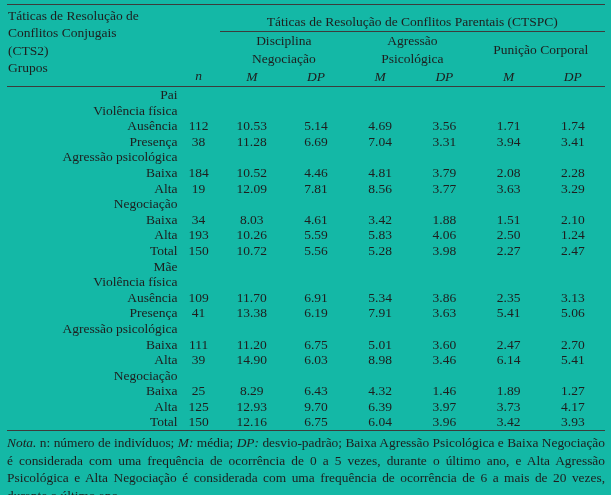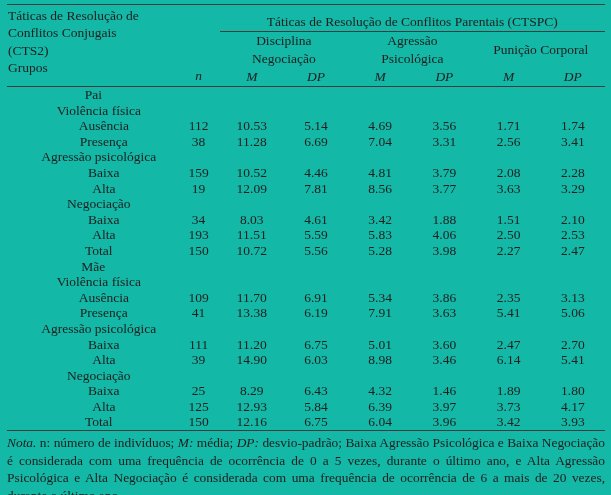--- a/index.html
+++ b/index.html
@@ -66,21 +66,21 @@
   }
   thead tr.hdr-bottom { border-bottom: 1.5px solid #3c3c3c; }
   tbody td {
     font-size: 13.5px;
     height: 15.6px;
     line-height: 15.6px;
     padding: 0;
     white-space: nowrap;
     overflow: hidden;
   }
-  td.lbl { text-align: center; }
+  td.lbl { text-align: right; }
   td.lbl.ind-0 { padding-left: 2px; }
   td.lbl.ind-1 { padding-left: 13px; margin-top: 29px; }
   td.lbl.ind-2 { padding-left: 23px; }
   td.num { text-align: center; }
   p.note {
     margin: 3px 0 0 0;
     width: 598px;
     font-size: 13.4px;
     line-height: 17.6px;
     text-align: justify;
@@ -168,36 +168,36 @@
           <td class="num">1.71</td>
           <td class="num">1.74</td>
         </tr>
         <tr>
           <td class="lbl ind-2">Presença</td>
           <td class="num">38</td>
           <td class="num">11.28</td>
           <td class="num">6.69</td>
           <td class="num">7.04</td>
           <td class="num">3.31</td>
-          <td class="num">2.56</td>
+          <td class="num">3.94</td>
           <td class="num">3.41</td>
         </tr>
         <tr>
           <td class="lbl ind-1">Agressão psicológica</td>
           <td class="num"></td>
           <td class="num"></td>
           <td class="num"></td>
           <td class="num"></td>
           <td class="num"></td>
           <td class="num"></td>
           <td class="num"></td>
         </tr>
         <tr>
           <td class="lbl ind-2">Baixa</td>
-          <td class="num">159</td>
+          <td class="num">184</td>
           <td class="num">10.52</td>
           <td class="num">4.46</td>
           <td class="num">4.81</td>
           <td class="num">3.79</td>
           <td class="num">2.08</td>
           <td class="num">2.28</td>
         </tr>
         <tr>
           <td class="lbl ind-2">Alta</td>
           <td class="num">19</td>
@@ -224,26 +224,26 @@
           <td class="num">8.03</td>
           <td class="num">4.61</td>
           <td class="num">3.42</td>
           <td class="num">1.88</td>
           <td class="num">1.51</td>
           <td class="num">2.10</td>
         </tr>
         <tr>
           <td class="lbl ind-2">Alta</td>
           <td class="num">193</td>
-          <td class="num">11.51</td>
+          <td class="num">10.26</td>
           <td class="num">5.59</td>
           <td class="num">5.83</td>
           <td class="num">4.06</td>
           <td class="num">2.50</td>
-          <td class="num">2.53</td>
+          <td class="num">1.24</td>
         </tr>
         <tr>
           <td class="lbl ind-1">Total</td>
           <td class="num">150</td>
           <td class="num">10.72</td>
           <td class="num">5.56</td>
           <td class="num">5.28</td>
           <td class="num">3.98</td>
           <td class="num">2.27</td>
           <td class="num">2.47</td>
@@ -329,27 +329,27 @@
           <td class="num"></td>
         </tr>
         <tr>
           <td class="lbl ind-2">Baixa</td>
           <td class="num">25</td>
           <td class="num">8.29</td>
           <td class="num">6.43</td>
           <td class="num">4.32</td>
           <td class="num">1.46</td>
           <td class="num">1.89</td>
-          <td class="num">1.80</td>
+          <td class="num">1.27</td>
         </tr>
         <tr>
           <td class="lbl ind-2">Alta</td>
           <td class="num">125</td>
           <td class="num">12.93</td>
-          <td class="num">5.84</td>
+          <td class="num">9.70</td>
           <td class="num">6.39</td>
           <td class="num">3.97</td>
           <td class="num">3.73</td>
           <td class="num">4.17</td>
         </tr>
         <tr>
           <td class="lbl ind-1">Total</td>
           <td class="num">150</td>
           <td class="num">12.16</td>
           <td class="num">6.75</td>

